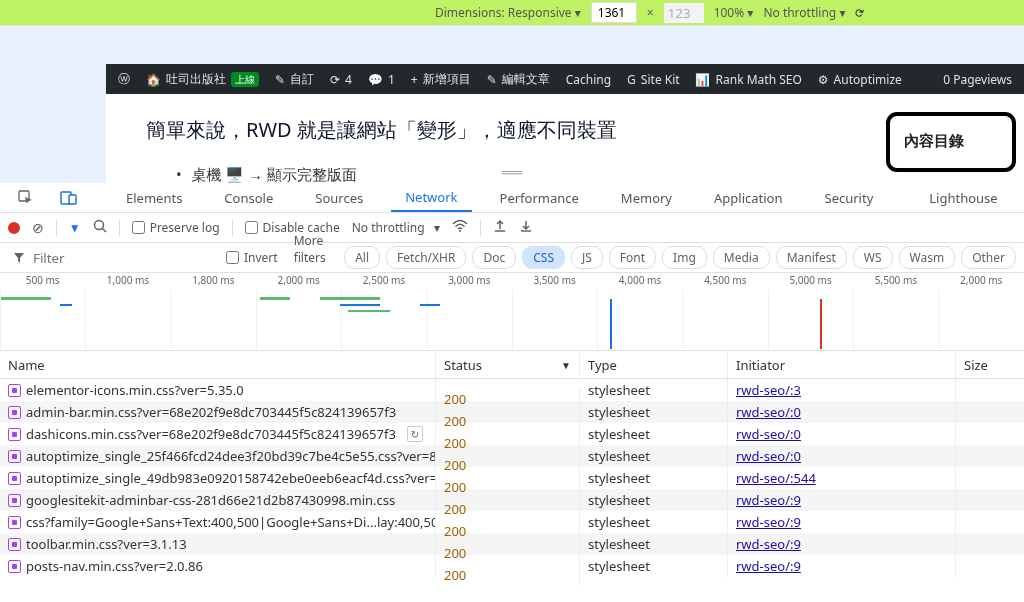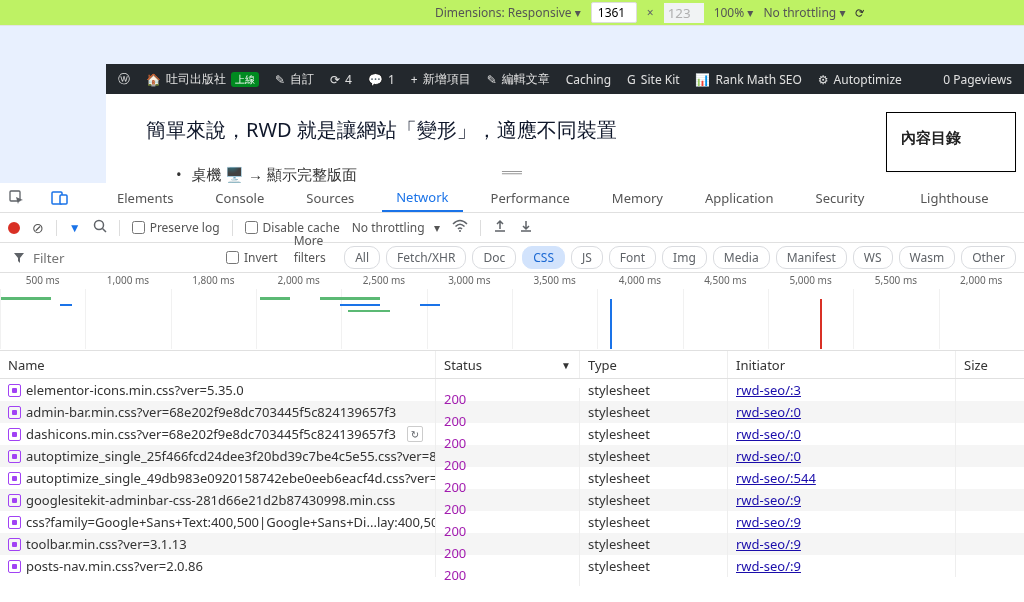--- a/index.html
+++ b/index.html
@@ -17,25 +17,25 @@
 
 
 .preview-area { height: 157px; background: #e8f0fe; position: relative; }
 .wp-bar { background: #23282d; color: #e0e0e0; height: 30px; display: flex; align-items: center; padding: 0 12px; gap: 16px; font-size: 12px; position: absolute; top: 38px; left: 106px; right: 0; }
 .wp-item { display: flex; align-items: center; gap: 5px; white-space: nowrap; }
 .wp-badge { background: #008a20; color: #fff; border-radius: 3px; padding: 0 4px; font-size: 10px; }
 .preview-content { position: absolute; top: 68px; left: 106px; right: 0; bottom: 0; background: #fff; padding: 22px 40px 0 40px; color: #1a1a1a; }
 .preview-main { font-size: 20px; color: #0f172a; margin-bottom: 20px; }
 .preview-sub { font-size: 15px; color: #333; margin-left: 30px; }
 .bullet::before { content: "• "; margin-right: 6px; }
-.preview-side { position: absolute; right: 8px; top: 18px; width: 130px; height: 60px; background: #fff; border: 1px solid #000000; border-radius: 0; box-shadow: 0 1px 2px rgba(0,0,0,0.04); padding: 14px 14px; font-weight: 600; font-size: 15px; color: #222; }
+.preview-side { position: absolute; right: 8px; top: 18px; width: 130px; height: 60px; background: #fff; border: 4px solid #000000; border-radius: 11px; box-shadow: 0 1px 2px rgba(0,0,0,0.04); padding: 14px 14px; font-weight: 600; font-size: 15px; color: #222; }
 .drag-handle { position: absolute; bottom: 2px; left: 50%; transform: translateX(-50%); color: #999; font-size: 14px; }
 
 
-.dt-tabs { height: 30px; border-bottom: 1px solid #e0e0e0; display: flex; align-items: stretch; padding-left: 3px; font-size: 13px; color: #555; gap: 14px; }
+.dt-tabs { height: 30px; border-bottom: 1px solid #e0e0e0; display: flex; align-items: stretch; padding-left: 12px; font-size: 13px; color: #555; gap: 14px; }
 .dt-tool { display: flex; align-items: center; padding: 0 6px; color: #666; }
 .dt-tab { display: flex; align-items: center; padding: 0 14px; cursor: pointer; }
 .dt-tab.active { color: #1a73e8; border-bottom: 2px solid #1a73e8; }
 
 
 .dt-toolbar { height: 30px; border-bottom: 1px solid #e0e0e0; display: flex; align-items: center; padding: 0 8px; gap: 12px; color: #555; font-size: 12px; }
 .tb-sep { width: 1px; height: 16px; background: #ddd; }
 .tb-record { width: 12px; height: 12px; border-radius: 50%; border: 2px solid #d93025; background: #d93025; display: inline-block; }
 .tb-ban { color: #555; font-size: 14px; }
 .tb-funnel { color: #1a73e8; }
@@ -70,21 +70,21 @@
 .net-table { display: flex; flex-direction: column; font-size: 13px; }
 .net-head { display: flex; border-bottom: 1px solid #e0e0e0; height: 28px; align-items: center; color: #333; font-weight: 400; }
 .col { padding: 0 8px; overflow: hidden; text-overflow: ellipsis; white-space: nowrap; border-right: 1px solid #eee; height: 100%; display: flex; align-items: center; }
 .col-name { width: 436px; }
 .col-status { width: 144px; }
 .col-type { width: 148px; }
 .col-init { width: 228px; }
 .col-size { flex: 1; border-right: none; }
 .net-row { display: flex; height: 22px; align-items: center; color: #333; }
 .net-row.alt { background: #f5f5f5; }
-.net-row .col-status, .net-row .col-size { color: #a21caf; margin-top: 18px; }
+.net-row .col-status, .net-row .col-size { color: #a16207; margin-top: 18px; }
 .net-row .col-init span { color: #1a0dab; text-decoration: underline; }
 .css-icon { width: 13px; height: 13px; border: 1px solid #a142f4; border-radius: 2px; display: inline-flex; align-items: center; justify-content: center; margin-right: 5px; flex-shrink: 0; }
 .css-icon::after { content: ""; width: 5px; height: 5px; background: #a142f4; border-radius: 1px; }
 .recycle-btn { width: 16px; height: 16px; border: 1px solid #ccc; border-radius: 2px; margin-left: auto; margin-right: 4px; display: flex; align-items: center; justify-content: center; font-size: 10px; color: #5f6368; }
 .sort-arrow { font-size: 10px; margin-left: auto; color: #333; }
 </style>
 </head>
 <body>
 
 <div class="viewport-bar">

